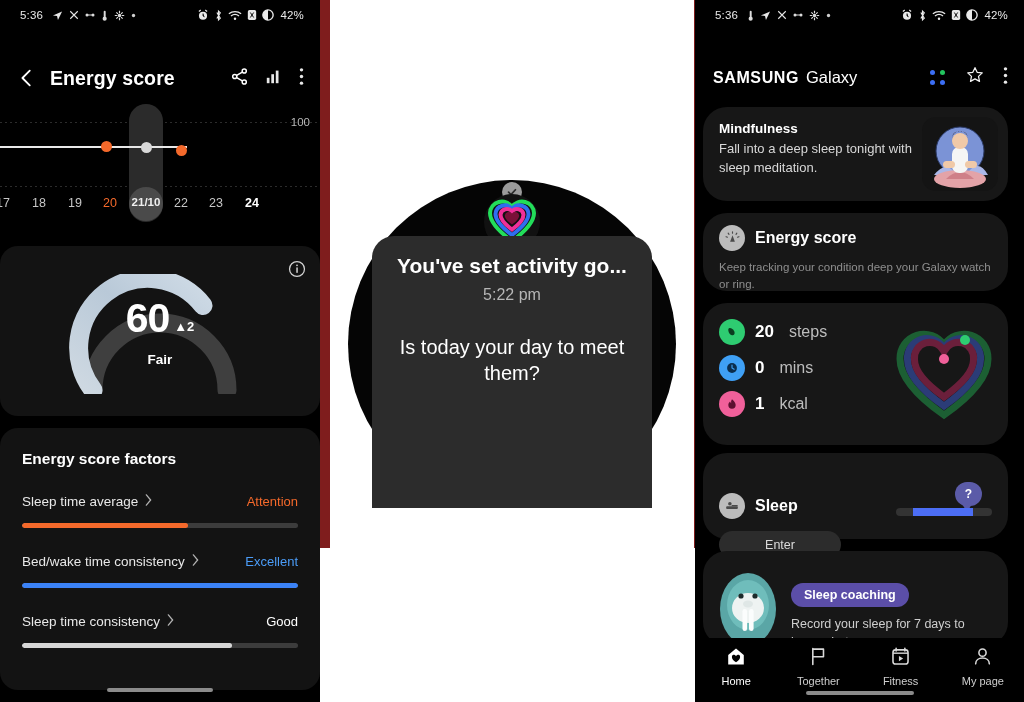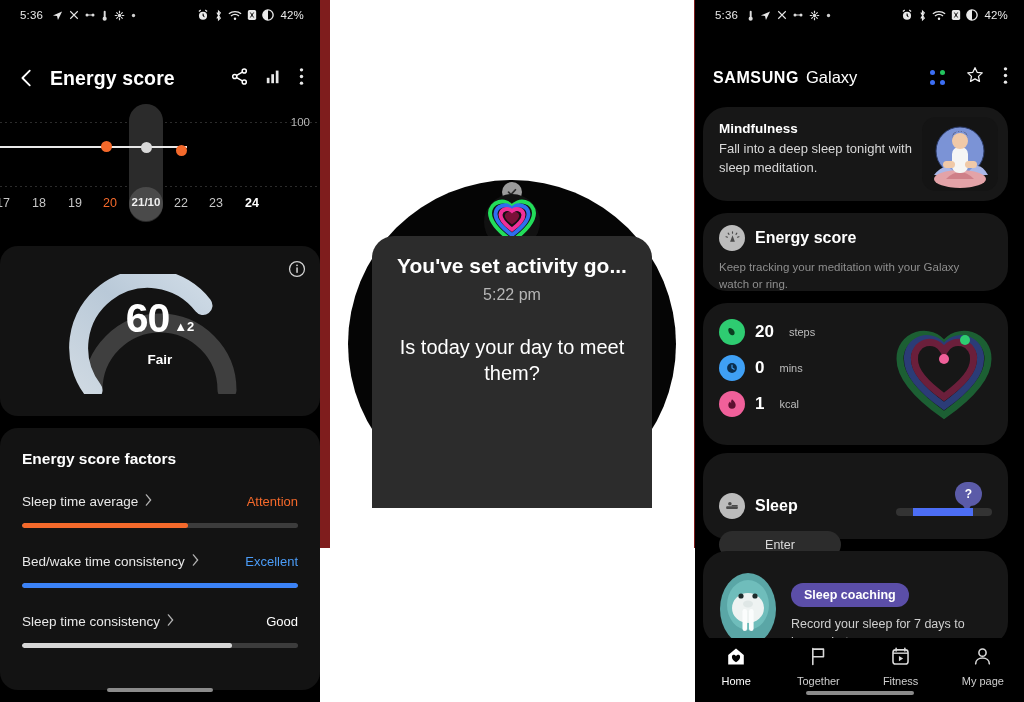--- a/index.html
+++ b/index.html
@@ -103,21 +103,21 @@
   .energy-head { display: flex; align-items: center; gap: 10px; }
   .circ-badge { width: 26px; height: 26px; border-radius: 50%; background: #bcbcbc; display:flex; align-items:center; justify-content:center; }
   .energy-title { color: #fff; font-size: 16px; font-weight: 700; }
   .energy-sub { color: #8e8e8e; font-size: 11.5px; line-height: 1.45; margin-top: 8px; }
 
   #card-activity { top: 303px; height: 142px; padding: 16px 16px; }
   .act-rows { display: flex; flex-direction: column; gap: 10px; }
   .act-row { display: flex; align-items: center; gap: 10px; }
   .act-ico { width: 26px; height: 26px; border-radius: 50%; display:flex; align-items:center; justify-content:center; }
   .act-val { color: #fff; font-size: 17px; font-weight: 700; }
-  .act-unit { color: #bdbdbd; font-size: 11px; margin-left: 5px; text-align: center; }
+  .act-unit { color: #bdbdbd; font-size: 16px; margin-left: 5px; text-align: center; }
   .act-rings { position: absolute; right: 16px; top: 26px; }
 
   #card-sleep { top: 453px; height: 86px; padding: 12px 16px; }
   .sleep-head { display: flex; align-items: center; gap: 10px; margin-top: 28px; }
   .sleep-title { color: #fff; font-size: 16px; font-weight: 700; }
   .enter-btn { margin-top: 12px; width: 122px; height: 27px; border-radius: 14px; background: #2c2c2c; color: #dcdcdc; font-size: 12.5px; display: flex; align-items: center; justify-content: center; }
   .sleep-bar { position: absolute; right: 16px; bottom: 23px; width: 96px; height: 8px; border-radius: 4px; background: #333; }
   .sleep-bar .sfill { position: absolute; left: 18%; width: 62%; top: 0; bottom: 0; background: #4c6ef5; }
   .q-bubble { position: absolute; right: 26px; bottom: 33px; width: 27px; height: 24px; border-radius: 12px; background: #5b5ba8; color: #fff; font-size: 12px; font-weight: 700; display:flex; align-items:center; justify-content:center; }
   .q-tail { position: absolute; right: 36px; bottom: 27px; width: 0; height: 0; border-left: 5px solid transparent; border-right: 5px solid transparent; border-top: 8px solid #5b5ba8; }
@@ -536,21 +536,21 @@
         <span class="circ-badge">
           <svg width="17" height="17" viewBox="0 0 18 18">
             <path d="M9 5.6 11.5 12.4H6.5z" fill="#4a4a4a"></path>
             <g stroke="#4a4a4a" stroke-width="1.2" stroke-linecap="round">
               <path d="M9 1.8v1.6M4.4 3.3l.9 1.3M13.6 3.3l-.9 1.3M2.2 7.1l1.5.5M15.8 7.1l-1.5.5"></path>
             </g>
           </svg>
         </span>
         <span class="energy-title">Energy score</span>
       </div>
-      <div class="energy-sub">Keep tracking your meditation with your Galaxy watch or ring.</div>
+      <div class="energy-sub">Keep tracking your condition deep your Galaxy watch or ring.</div>
     </div>
 
     <div class="rcard" id="card-activity">
       <div class="act-rows">
         <div class="act-row">
           <span class="act-ico" style="background:#2ecc71">
             <svg width="14" height="14" viewBox="0 0 16 16">
                 <path d="M5.5 3.5c2 0 4 1.5 5 3.5s.5 4-1.5 4.6S5 10.5 4.2 8 3.5 3.5 5.5 3.5z" fill="#0b3d20"></path>
               </svg>
           </span>

